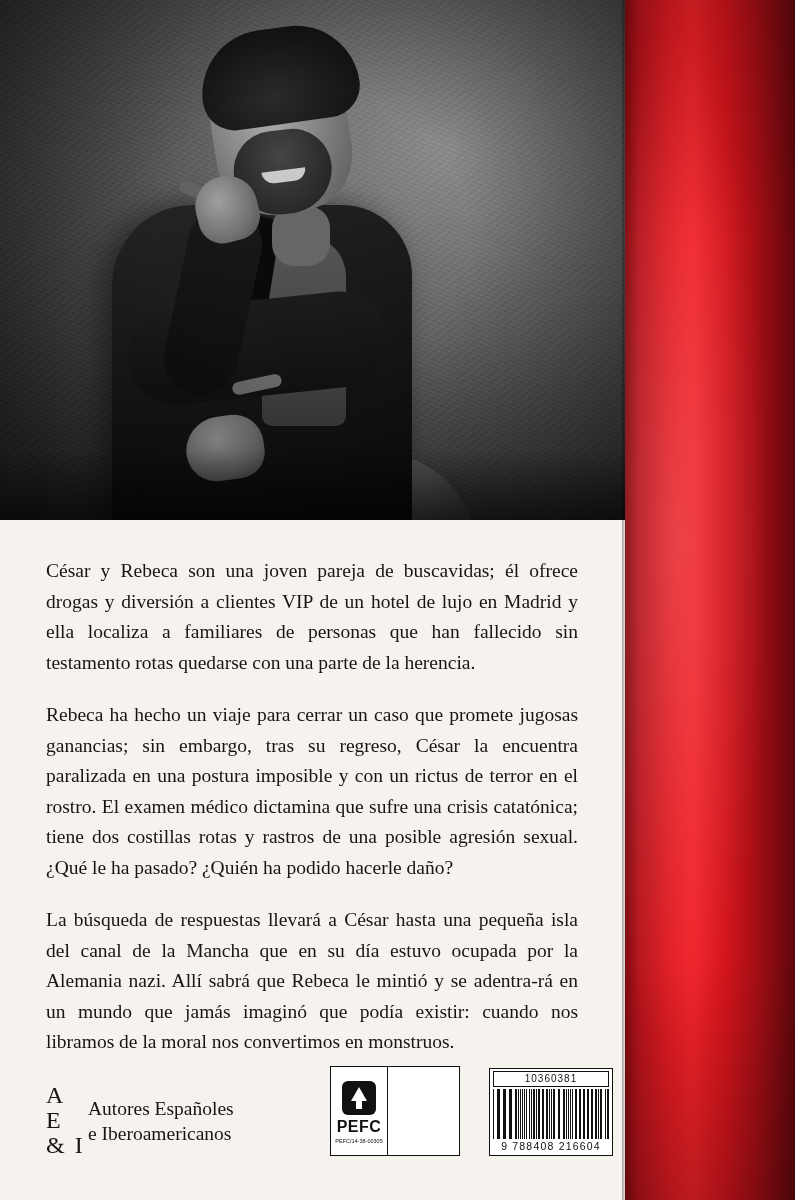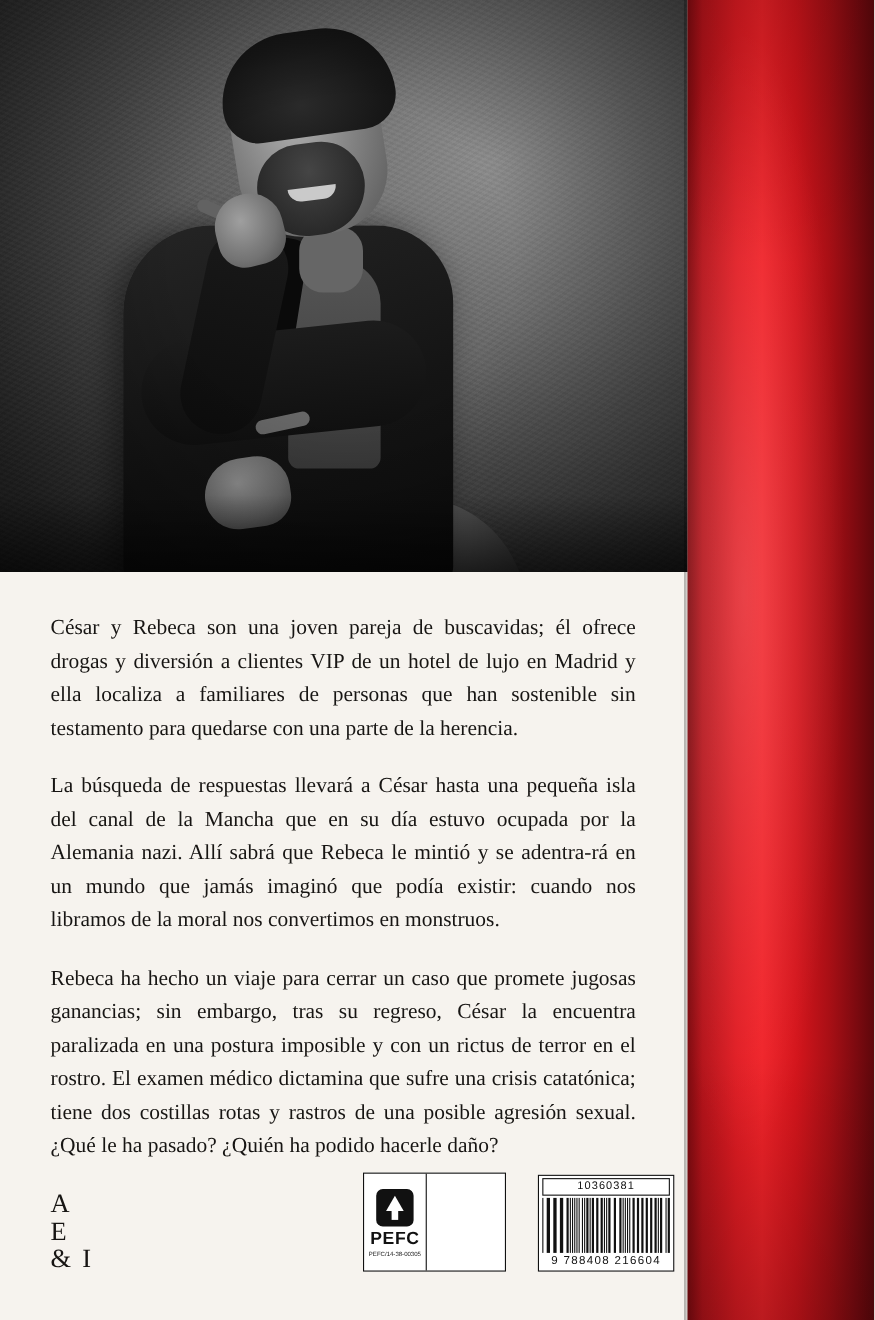--- a/index.html
+++ b/index.html
@@ -399,31 +399,35 @@
         <div class="s-bracelet-a"></div>
         <div class="s-hand"></div>
         <div class="s-bracelet-b"></div>
         <div class="s-hand2"></div>
       </div>
       <div class="photo-vignette"></div>
       <div class="photo-shadow-bottom"></div>
     </div>
 
     <div class="blurb">
-      <p>César y Rebeca son una joven pareja de buscavidas; él ofrece drogas y diversión a clientes VIP de un hotel de lujo en Madrid y ella localiza a familiares de personas que han sostenible sin testamento para quedarse con una parte de la herencia.</p>
+      <p>César y Rebeca son una joven pareja de buscavidas; él ofrece drogas y diversión a clientes VIP de un hotel de lujo en Madrid y ella localiza a familiares de personas que han fallecido sin testamento rotas quedarse con una parte de la herencia.</p>
+      <p>Rebeca ha hecho un viaje para cerrar un caso que promete jugosas ganancias; sin embargo, tras su regreso, César la encuentra paralizada en una postura imposible y con un rictus de terror en el rostro. El examen médico dictamina que sufre una crisis catatónica; tiene dos costillas rotas y rastros de una posible agresión sexual. ¿Qué le ha pasado? ¿Quién ha podido hacerle daño?</p>
       <p>La búsqueda de respuestas llevará a César hasta una pequeña isla del canal de la Mancha que en su día estuvo ocupada por la Alemania nazi. Allí sabrá que Rebeca le mintió y se adentra-rá en un mundo que jamás imaginó que podía existir: cuando nos libramos de la moral nos convertimos en monstruos.</p>
-      <p>Rebeca ha hecho un viaje para cerrar un caso que promete jugosas ganancias; sin embargo, tras su regreso, César la encuentra paralizada en una postura imposible y con un rictus de terror en el rostro. El examen médico dictamina que sufre una crisis catatónica; tiene dos costillas rotas y rastros de una posible agresión sexual. ¿Qué le ha pasado? ¿Quién ha podido hacerle daño?</p>
     </div>
 
     <div class="footer">
 
       <div class="logo">
         <div class="logo-marks">
           <div>A E</div>
           <div class="l2">&amp; I</div>
+        </div>
+        <div class="logo-words">
+          <div>Autores Españoles</div>
+          <div>e Iberoamericanos</div>
         </div>
       </div>
 
       <div class="pefc">
         <div class="pefc-left">
           <div class="pefc-tree"></div>
           <div class="pefc-word">PEFC</div>
           <div class="pefc-code">PEFC/14-38-00305</div>
         </div>
       </div>

